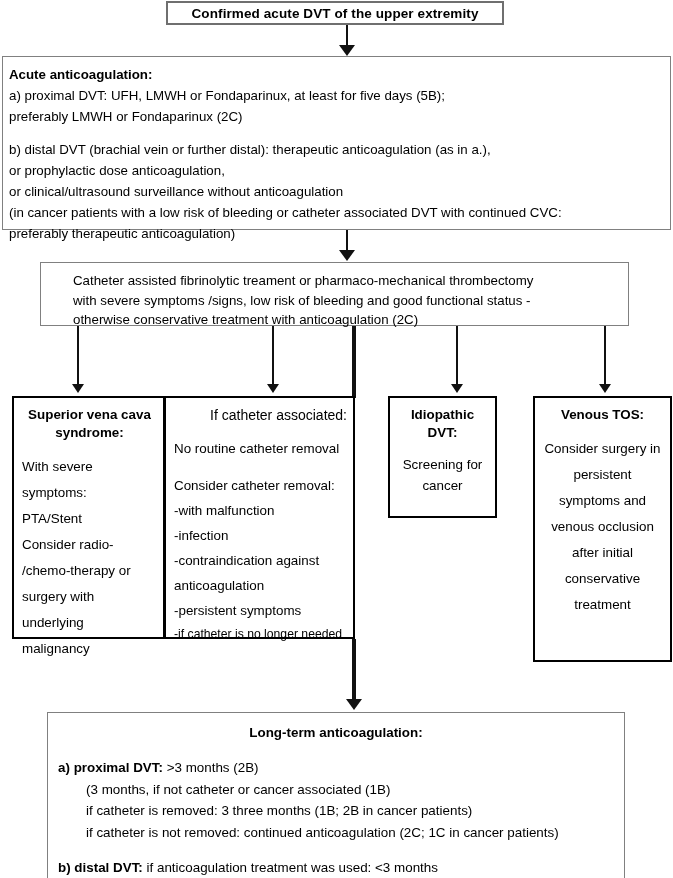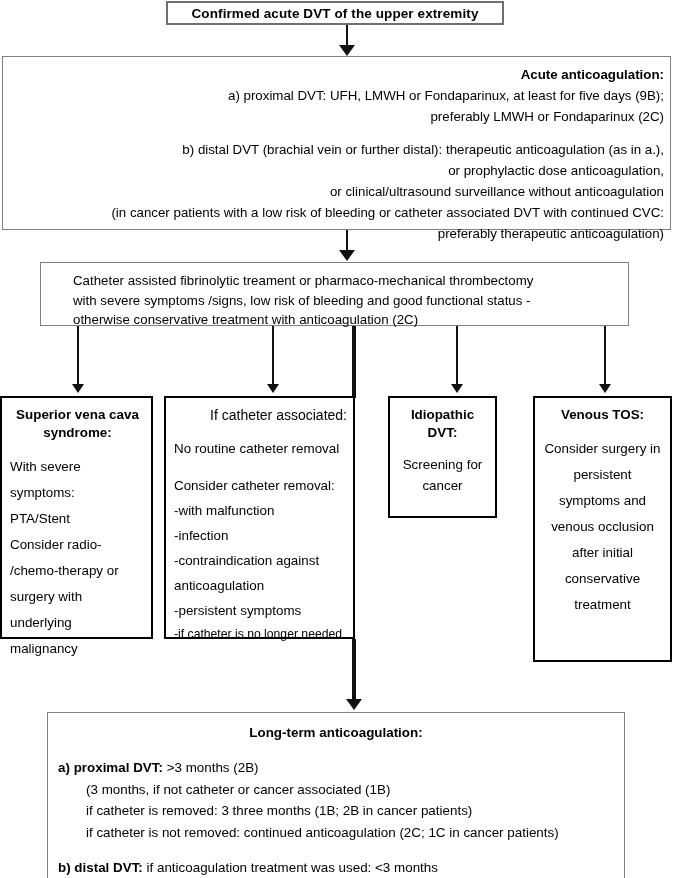--- a/index.html
+++ b/index.html
@@ -31,21 +31,21 @@
   .node-black {
     border: 2px solid #000000;
   }
   .node-title {
     border: 2px solid #6f6f6f;
   }
 
   .txt {
     display: block;
   }
-  .center { text-align: right; }
+  .center { text-align: left; }
   .left   { text-align: left; }
   .bold   { font-weight: bold; }
 
   
   .conn {
     position: absolute;
     background: #111111;
   }
   .conn-thin  { width: 2px; }
   .conn-thick { width: 4px; }
@@ -77,21 +77,21 @@
   }
   #n-acute .txt { font-size: 13.3px; line-height: 21px; }
 
   #n-cath {
     left: 40px; top: 262px; width: 589px; height: 64px;
     padding: 8px 10px 0 32px;
   }
   #n-cath .txt { font-size: 13.3px; line-height: 19.5px; }
 
   #n-svc {
-    left: 0px; top: 396px; width: 153px; height: 243px;
+    left: 12px; top: 396px; width: 153px; height: 243px;
     padding: 8px 6px 0 8px;
   }
   #n-svc .hd  { font-size: 13.4px; font-weight: bold; line-height: 18px; text-align: center; }
   #n-svc .bd  { font-size: 13.4px; line-height: 26px; text-align: left; }
 
   #n-cathassoc {
     left: 164px; top: 396px; width: 191px; height: 243px;
     padding: 8px 6px 0 8px;
   }
   #n-cathassoc .hd { font-size: 14px; font-weight: normal; text-align: right; line-height: 18px; }
@@ -130,21 +130,21 @@
 
   <div class="node node-title" id="n-title">
     <span class="txt center bold">Confirmed acute DVT of the upper extremity</span>
   </div>
 
   <div class="conn conn-thin" style="left:346px; top:25px; height:22px;"></div>
   <div class="arrowhead arrowhead-lg" style="left:339px; top:45px;"></div>
 
   <div class="node node-gray" id="n-acute">
     <span class="txt center bold">Acute anticoagulation:</span>
-    <span class="txt center">a) proximal DVT: UFH, LMWH or Fondaparinux, at least for five days (9B);</span>
+    <span class="txt center">a) proximal DVT: UFH, LMWH or Fondaparinux, at least for five days (5B);</span>
     <span class="txt center">preferably LMWH or Fondaparinux (2C)</span>
     <span class="blank-line"></span>
     <span class="txt center">b) distal DVT (brachial vein or further distal): therapeutic anticoagulation (as in a.),</span>
     <span class="txt center">or prophylactic dose anticoagulation,</span>
     <span class="txt center">or clinical/ultrasound surveillance without anticoagulation</span>
     <span class="txt center">(in cancer patients with a low risk of bleeding or catheter associated DVT with continued CVC:</span>
     <span class="txt center">preferably therapeutic anticoagulation)</span>
   </div>
 
   <div class="conn conn-thin" style="left:346px; top:230px; height:22px;"></div>

